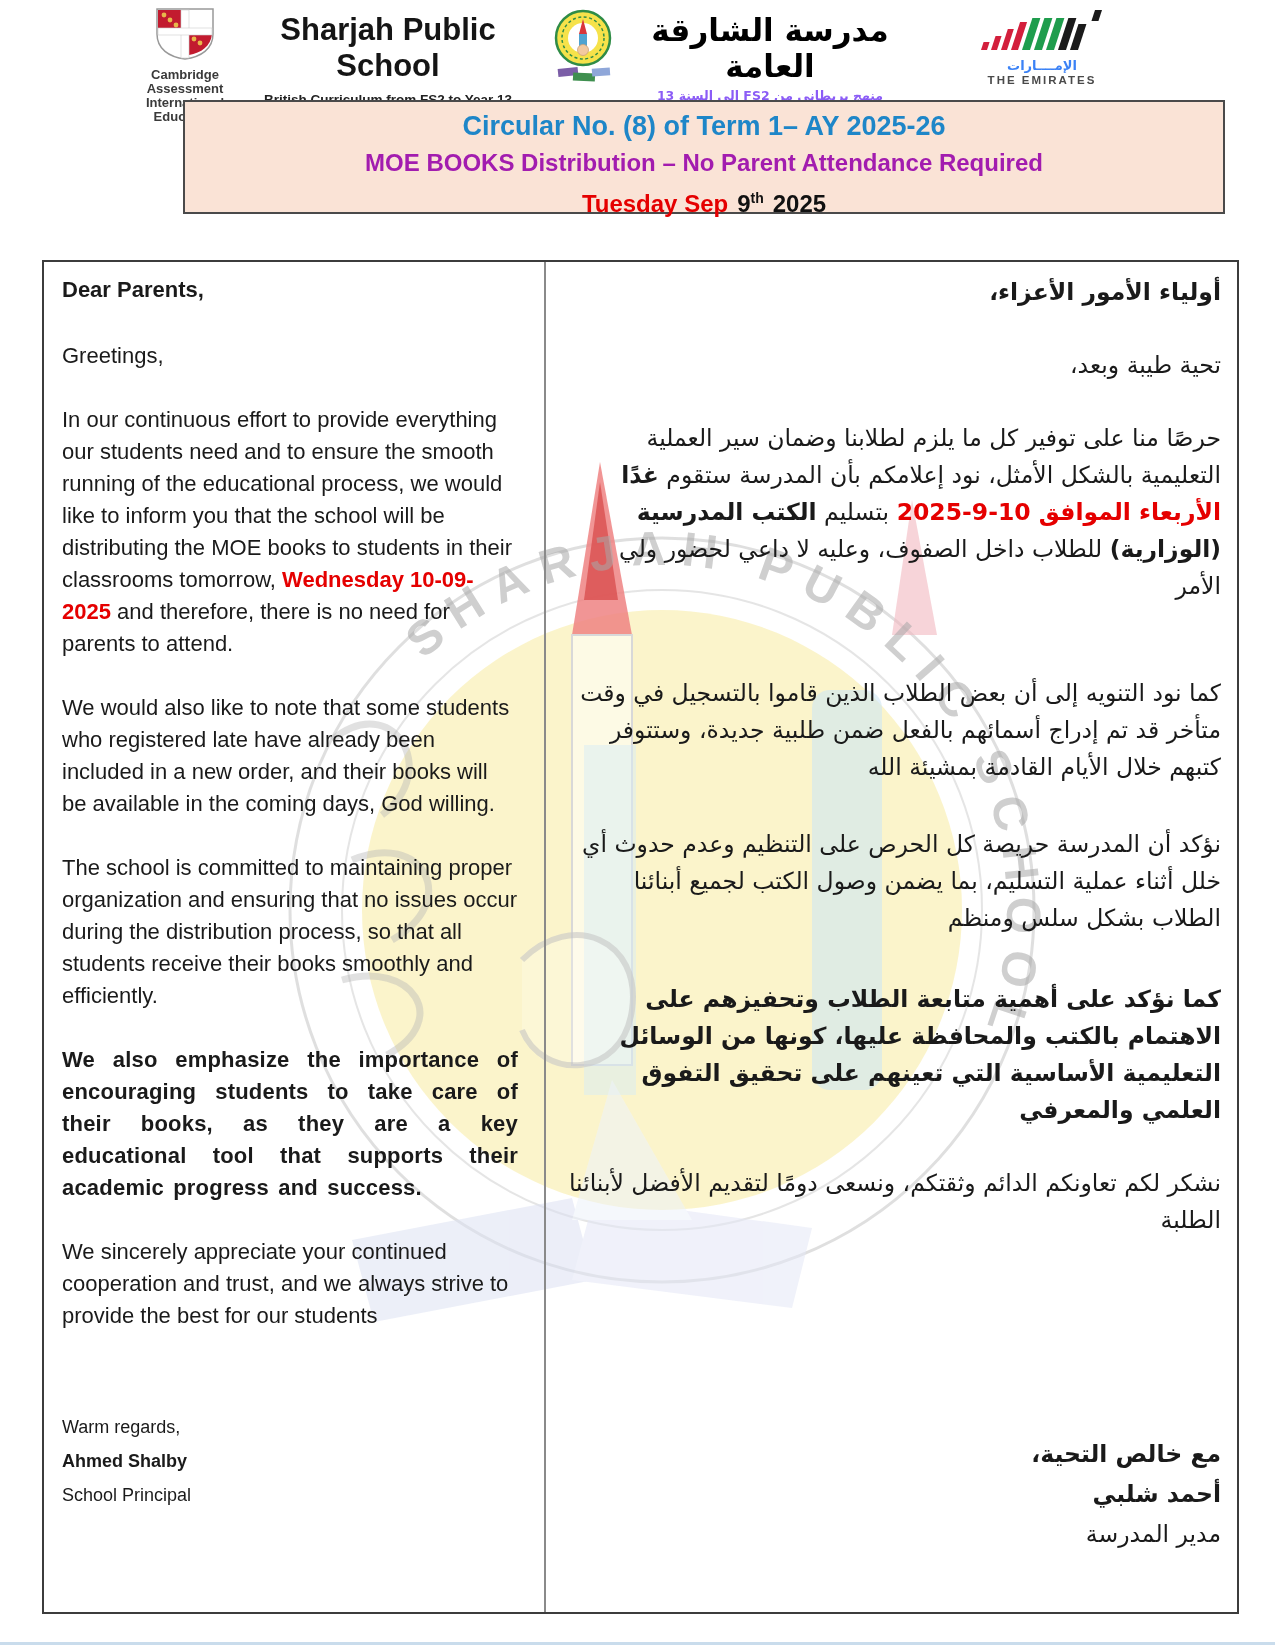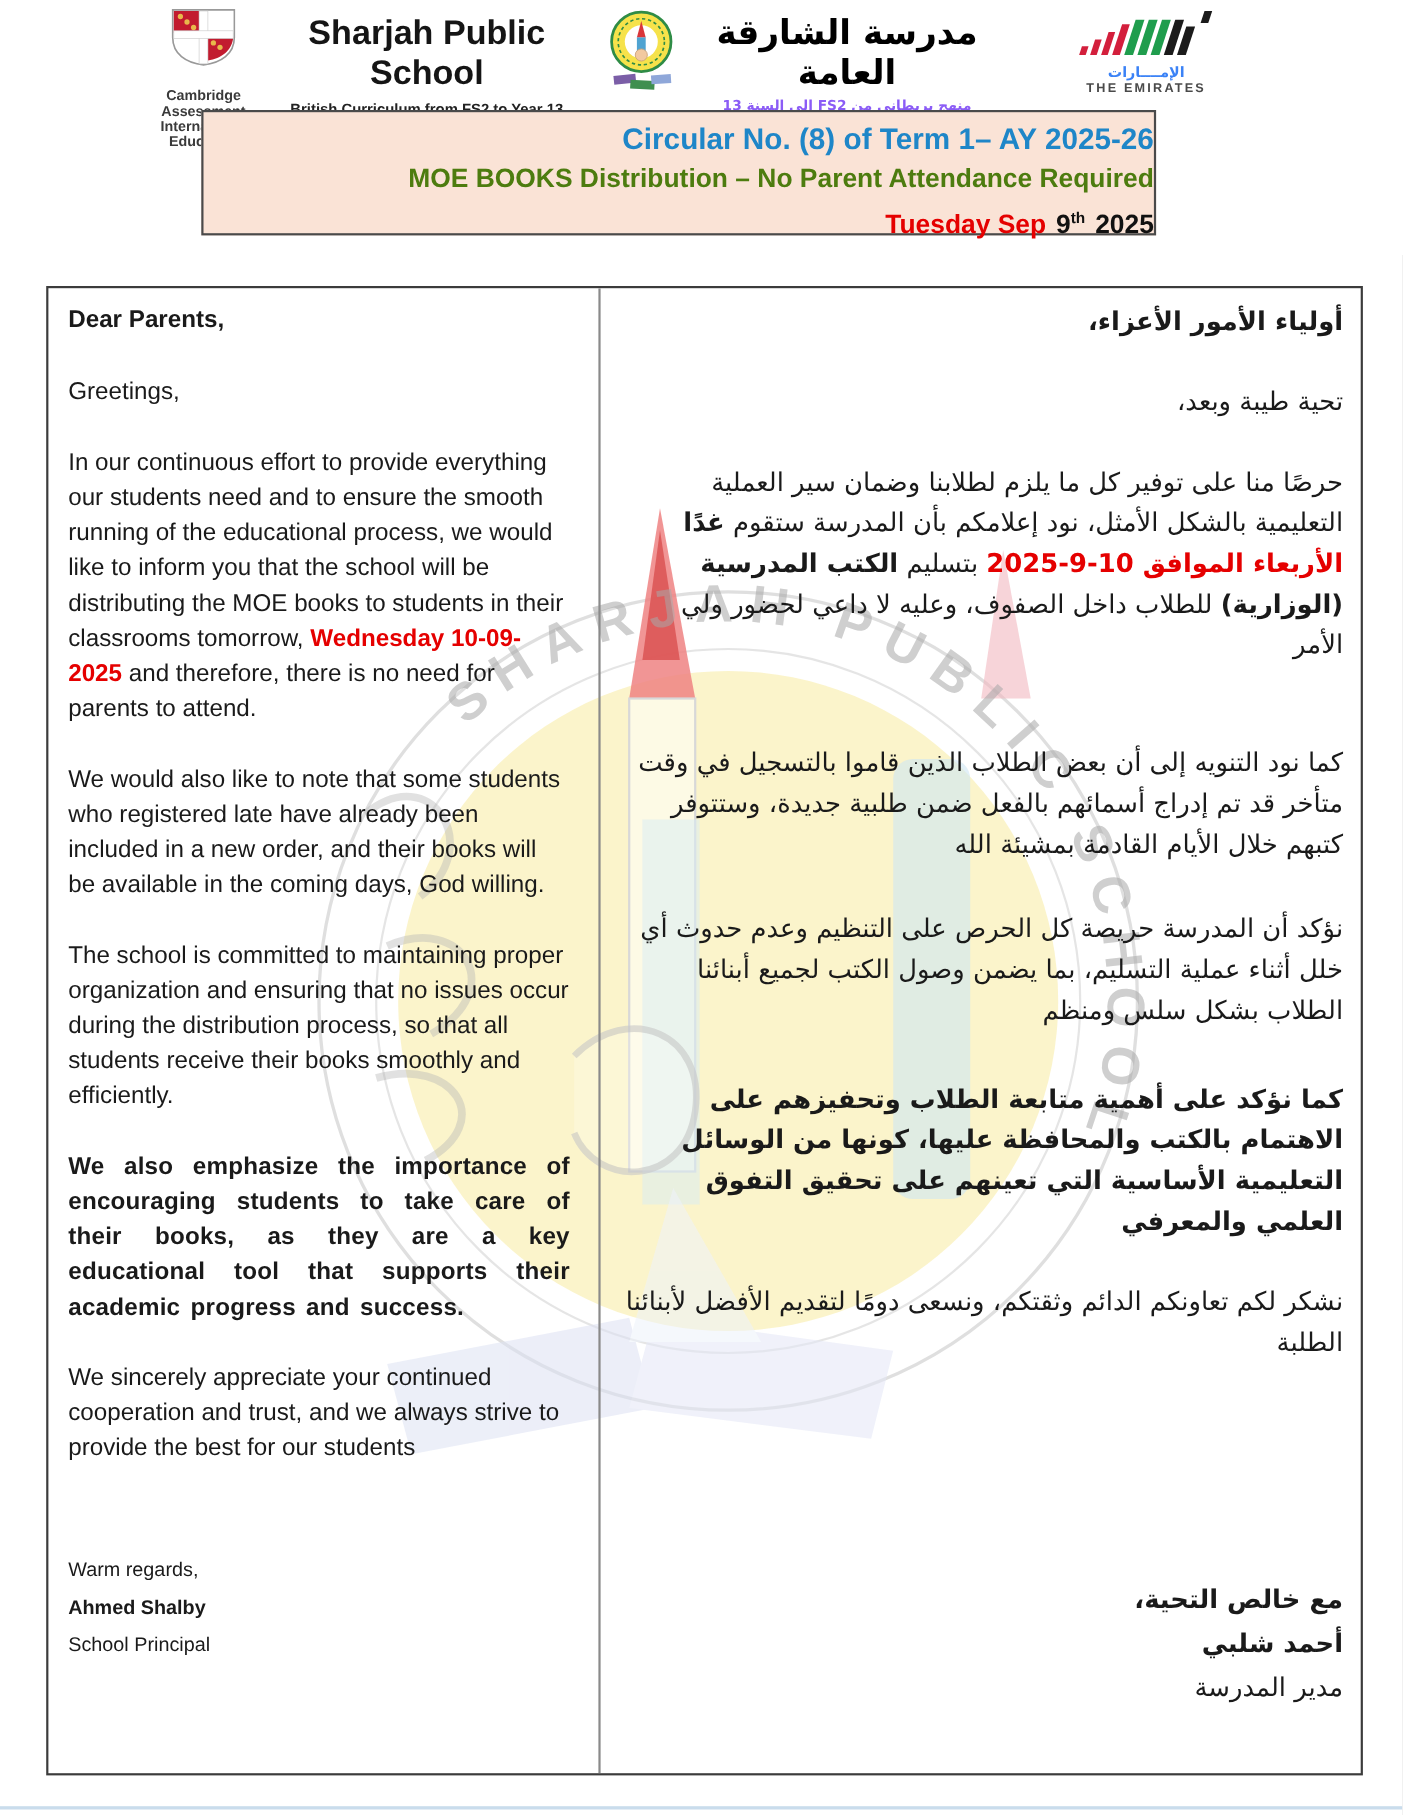--- a/index.html
+++ b/index.html
@@ -1,36 +1,36 @@
 <!DOCTYPE html>
 <html><head>
 <meta charset="utf-8">
 <style>
   html,body{margin:0;padding:0;background:#e8e8e8;}
   .page{position:relative;width:1275px;height:1650px;background:#ffffff;overflow:hidden;
         font-family:"Liberation Sans",sans-serif;color:#1a1a1a;}
   
   .hdr-block{position:absolute;}
   .cam-block{left:145px;top:6px;width:80px;text-align:center;}
-  .cam-lines{font-size:13px;font-weight:700;color:#3a3a3a;line-height:14px;margin-top:13px;}
+  .cam-lines{font-size:13px;font-weight:700;color:#3a3a3a;line-height:14px;margin-top:2px;}
   .sps-block{left:230px;top:12px;width:316px;text-align:center;}
   .sps-title{font-size:31px;font-weight:700;color:#151515;}
   .sps-sub{font-size:13.5px;font-weight:700;color:#222;margin-top:8px;}
   .crest-block{left:550px;top:8px;width:66px;}
   .arname-block{left:620px;top:12px;width:300px;text-align:center;direction:rtl;}
   .ar-title{font-size:31px;font-weight:700;font-family:"DejaVu Sans",sans-serif;color:#000000;}
   .ar-sub{font-size:12.5px;font-weight:700;font-family:"DejaVu Sans",sans-serif;color:#8b5cf6;margin-top:4px;}
   .uae-block{left:962px;top:10px;width:160px;text-align:center;}
   .uae-ar{font-size:13px;font-weight:700;color:#3b82f6;font-family:"DejaVu Sans",sans-serif;margin-top:0px;}
   .uae-en{font-size:11.5px;font-weight:700;color:#4a4a4a;letter-spacing:2px;margin-top:1px;}
   
-  .title-box{position:absolute;left:183px;top:100px;width:868px;height:114px;box-sizing:border-box;
-             background:#FAE3D6;border:2px solid #4a4a4a;text-align:right;padding-top:6px;}
+  .title-box{position:absolute;left:183px;top:100px;width:1042px;height:114px;box-sizing:border-box;
+             background:#FAE3D6;border:2px solid #4a4a4a;text-align:center;padding-top:6px;}
   .tb-l1{font-size:27px;font-weight:700;line-height:37px;}
-  .tb-l2{font-size:24px;font-weight:700;line-height:36px;color:#4d7c0f;}
+  .tb-l2{font-size:24px;font-weight:700;line-height:36px;color:#a21caf;}
   .tb-l3{font-size:24px;font-weight:700;line-height:35px;color:#111;}
   .tb-red{color:#E50000;}
   .tb-sup{font-size:14px;vertical-align:super;}
   .gap-l{margin-left:9px;}
   
   .letter-box{position:absolute;left:42px;top:260px;width:1197px;height:1354px;box-sizing:border-box;
               border:2px solid #3c3c3c;display:flex;overflow:hidden;background:transparent;}
   .wm{position:absolute;left:228px;top:108px;width:790px;height:1150px;z-index:0;pointer-events:none;}
   .col{position:relative;z-index:1;box-sizing:border-box;}
   .col-en{width:502px;border-right:2px solid #8a8a8a;padding:12px 26px 0 18px;

